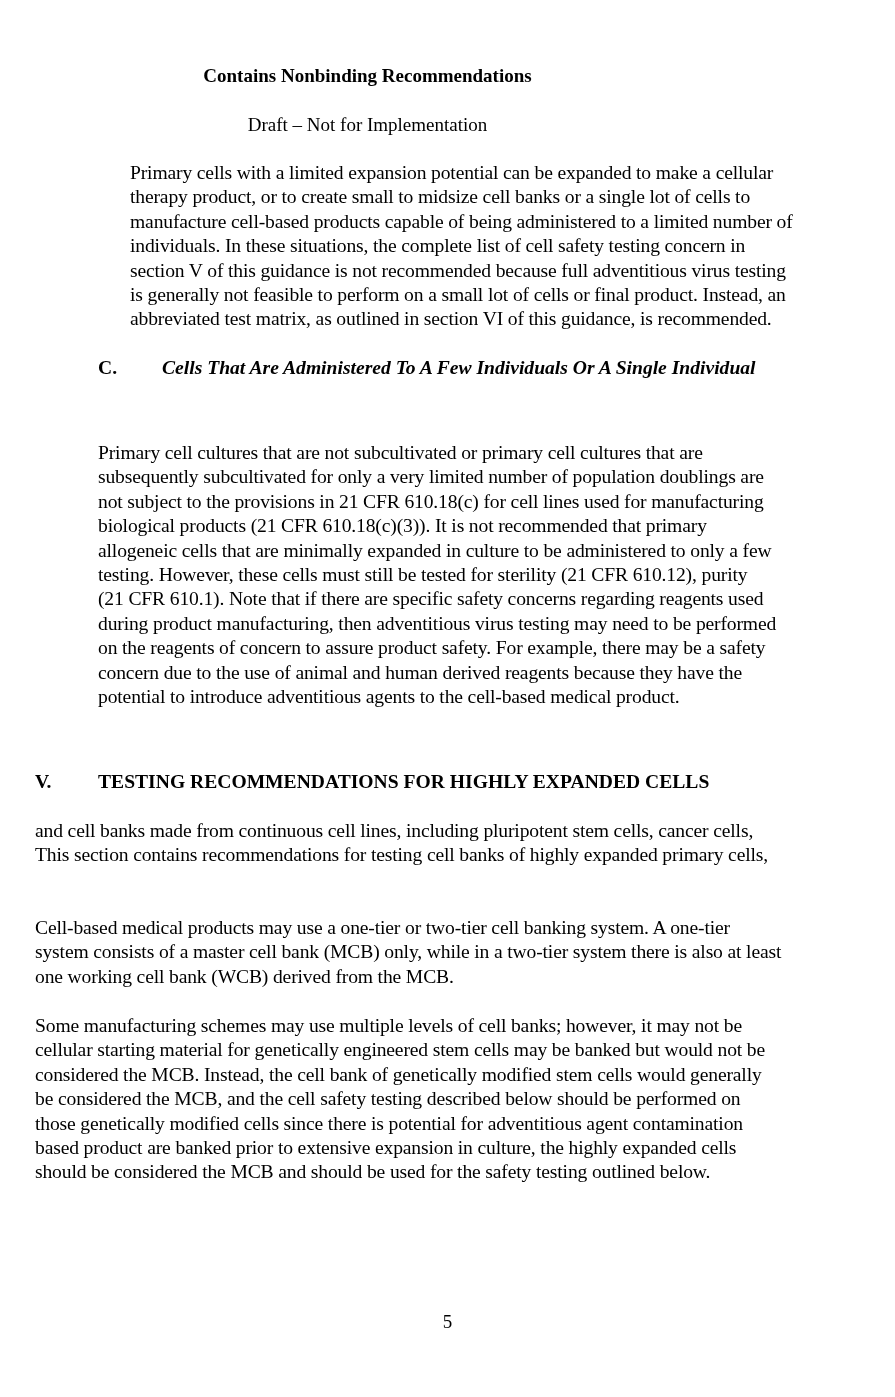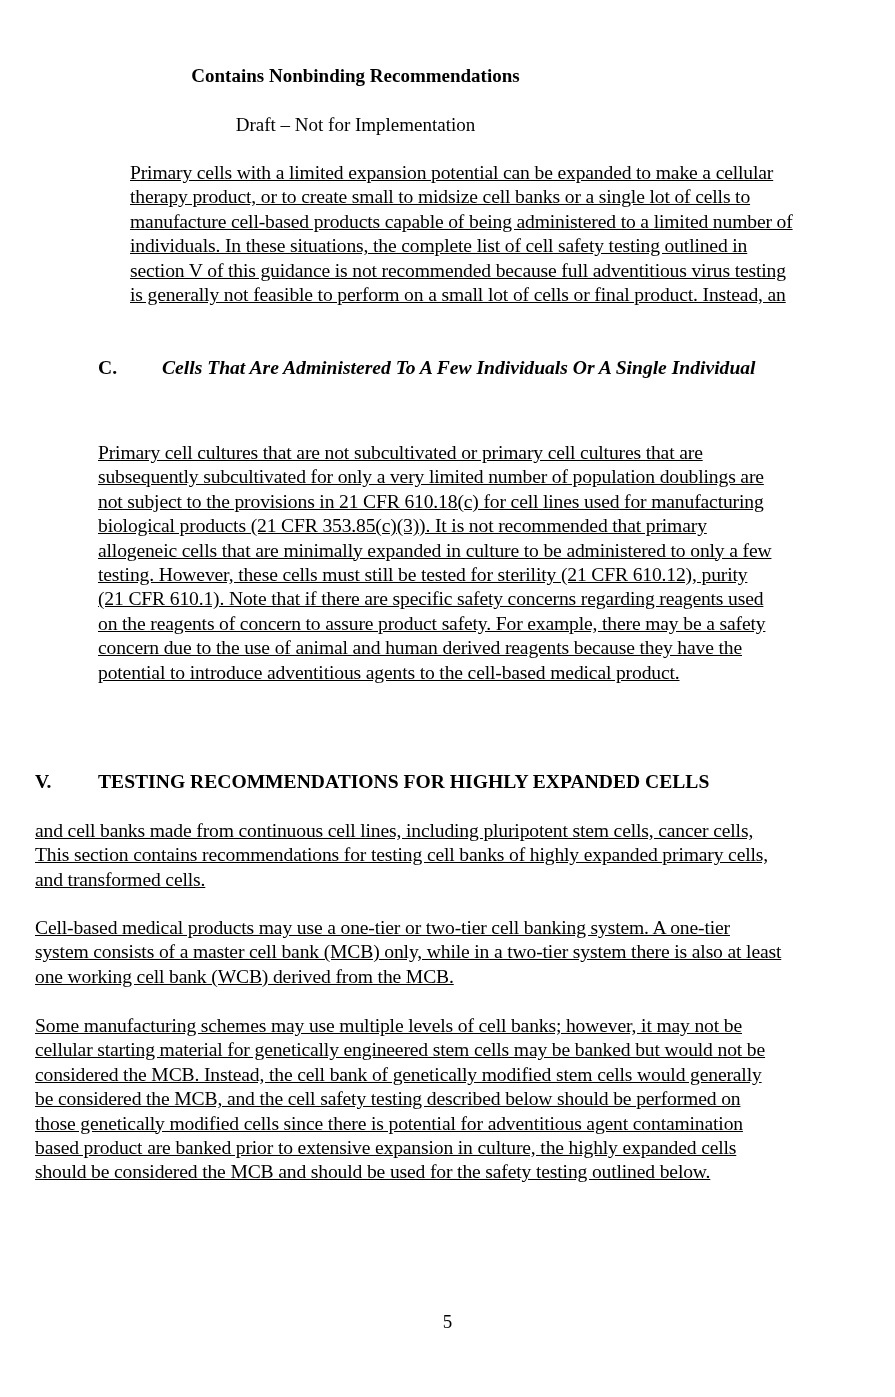--- a/index.html
+++ b/index.html
@@ -1,70 +1,71 @@
 <!DOCTYPE html>
 <html><head>
 <meta charset="utf-8">
 <style>
   html, body { margin: 0; padding: 0; background: #ffffff; }
   body { width: 895px; height: 1397px; position: relative; overflow: hidden;
          font-family: "Liberation Serif", "DejaVu Serif", serif; color: #000; }
   .abs { position: absolute; white-space: nowrap; }
-  .hdr { left: 0; width: 711px; text-align: center; font-size: 19px; }
+  .hdr { left: 0; width: 711px; text-align: center; font-size: 19px; padding-left: 12px; }
   .bold { font-weight: bold; }
   .ital { }
   .line { font-size: 19.6px; line-height: 24.4px; letter-spacing: -0.15px; }
-  .para { position: absolute; text-decoration: underline; }
+  .para { position: absolute; }
   .para div { white-space: nowrap; }
   .heading { font-size: 19.6px; font-weight: bold; }
   .heading .num { position: absolute; left: 0; }
   .pageno { left: 0; width: 895px; text-align: center; font-size: 19px; }
 </style>
 </head>
 <body>
 
 <div class="abs hdr bold" style="top:65px;">Contains Nonbinding Recommendations</div>
 <div class="abs hdr ital" style="top:114px;">Draft – Not for Implementation</div>
 
 <div class="para line" style="left:130px; top:161px;">
   <div>Primary cells with a limited expansion potential can be expanded to make a cellular</div>
   <div>therapy product, or to create small to midsize cell banks or a single lot of cells to</div>
   <div>manufacture cell-based products capable of being administered to a limited number of</div>
-  <div>individuals.  In these situations, the complete list of cell safety testing outlined in</div>
+  <div>individuals.  In these situations, the complete list of cell safety testing concern in</div>
   <div>section V of this guidance is not recommended because full adventitious virus testing</div>
   <div>is generally not feasible to perform on a small lot of cells or final product.  Instead, an</div>
+  <div>abbreviated test matrix, as outlined in section VI of this guidance, is recommended.</div>
 </div>
 
 <div class="abs heading" style="left:98px; top:357px; width:760px;">
   <span class="num">C.</span>
   <span style="position:absolute; left:64px;font-style:italic;">Cells That Are Administered To A Few Individuals Or A Single Individual</span>
 </div>
 
 <div class="para line" style="left:98px; top:405px;margin-top:36px;">
   <div>Primary cell cultures that are not subcultivated or primary cell cultures that are</div>
   <div>subsequently subcultivated for only a very limited number of population doublings are</div>
   <div>not subject to the provisions in 21 CFR 610.18(c) for cell lines used for manufacturing</div>
-  <div>biological products (21 CFR 353.85(c)(3)).  It is not recommended that primary</div>
+  <div>biological products (21 CFR 610.18(c)(3)).  It is not recommended that primary</div>
   <div>allogeneic cells that are minimally expanded in culture to be administered to only a few</div>
   <div>testing.  However, these cells must still be tested for sterility (21 CFR 610.12), purity</div>
   <div>(21 CFR 610.1).  Note that if there are specific safety concerns regarding reagents used</div>
+  <div>during product manufacturing, then adventitious virus testing may need to be performed</div>
   <div>on the reagents of concern to assure product safety.  For example, there may be a safety</div>
   <div>concern due to the use of animal and human derived reagents because they have the</div>
   <div>potential to introduce adventitious agents to the cell-based medical product.</div>
 </div>
 
 <div class="abs heading" style="left:35px; top:771px; width:800px;">
   <span class="num">V.</span>
   <span style="position:absolute; left:63px;">TESTING RECOMMENDATIONS FOR HIGHLY EXPANDED CELLS</span>
 </div>
 
 <div class="para line" style="left:35px; top:819px;">
   <div>and cell banks made from continuous cell lines, including pluripotent stem cells, cancer cells,</div>
   <div>This section contains recommendations for testing cell banks of highly expanded primary cells,</div>
-  <div>and transformed cells.</div>
 </div>
 
 <div class="para line" style="left:35px; top:916px;">
   <div>Cell-based medical products may use a one-tier or two-tier cell banking system.  A one-tier</div>
   <div>system consists of a master cell bank (MCB) only, while in a two-tier system there is also at least</div>
   <div>one working cell bank (WCB) derived from the MCB.</div>
 </div>
 
 <div class="para line" style="left:35px; top:1014px;">
   <div>Some manufacturing schemes may use multiple levels of cell banks; however, it may not be</div>

